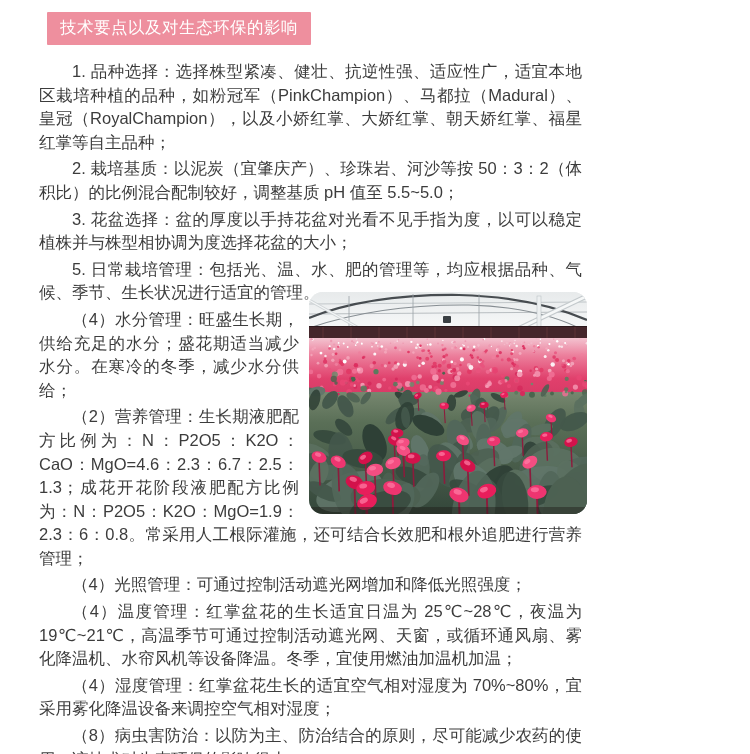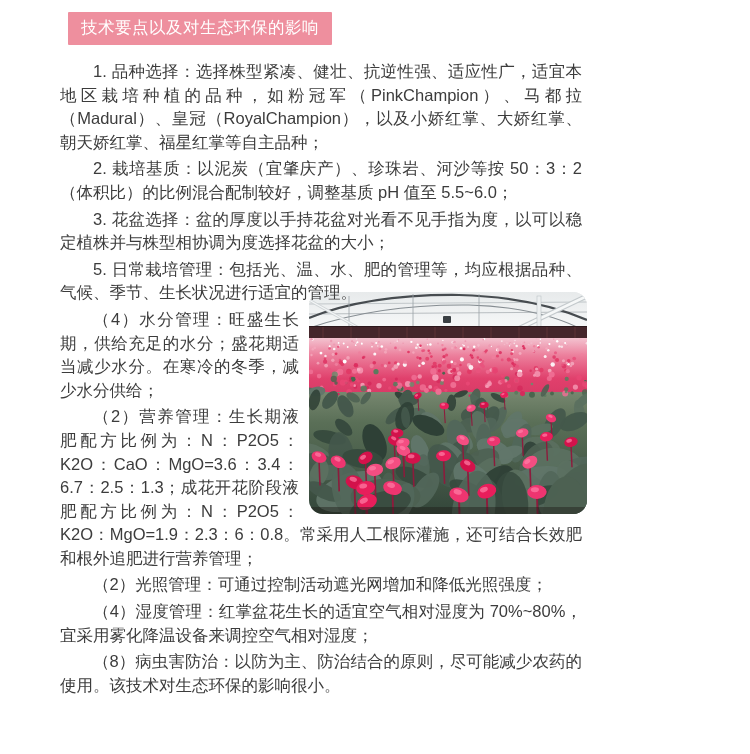--- a/index.html
+++ b/index.html
@@ -1,21 +1,21 @@
 <!DOCTYPE html>
 <html><head>
 <meta charset="utf-8">
 <style>
   html,body{margin:0;padding:0;background:#ffffff;}
   body{
     width:750px;height:754px;overflow:hidden;
     font-family:"Liberation Sans","DejaVu Sans",sans-serif;
     -webkit-font-smoothing:antialiased;
   }
-  .page{padding:12px 50px 8px 60px;box-sizing:border-box;width:632px;height:754px;}
+  .page{padding:12px 50px 8px 39px;box-sizing:border-box;width:632px;height:754px;}
   .banner{
     display:inline-block;
     margin-left:8px;
     padding:5px 13px 6px 13px;
     font-size:16.5px;
     letter-spacing:.5px;
     border-radius:1px;
   }
   .content{
     margin-top:15px;
@@ -39,21 +39,21 @@
 <body>
 
 <div class="page">
 
   <div class="banner" style="background: rgb(238, 143, 158); color: rgb(255, 255, 255);">
     <span>技术要点以及对生态环保的影响</span>
   </div>
 
   <div class="content">
     <p>1. 品种选择：选择株型紧凑、健壮、抗逆性强、适应性广，适宜本地区栽培种植的品种，如粉冠军（PinkChampion）、马都拉（Madural）、皇冠（RoyalChampion），以及小娇红掌、大娇红掌、朝天娇红掌、福星红掌等自主品种；</p>
-    <p>2. 栽培基质：以泥炭（宜肇庆产）、珍珠岩、河沙等按 50：3：2（体积比）的比例混合配制较好，调整基质 pH 值至 5.5~6.0；</p>
+    <p>2. 栽培基质：以泥炭（宜肇庆产）、珍珠岩、河沙等按 50：3：2（体积比）的比例混合配制较好，调整基质 pH 值至 5.5~5.0；</p>
     <p>3. 花盆选择：盆的厚度以手持花盆对光看不见手指为度，以可以稳定植株并与株型相协调为度选择花盆的大小；</p>
     <p>5. 日常栽培管理：包括光、温、水、肥的管理等，均应根据品种、气候、季节、生长状况进行适宜的管理。</p>
 
     <div class="photo">
       <svg id="photo-art" viewBox="0 0 278 222" xmlns="http://www.w3.org/2000/svg">
         <defs>
           <linearGradient id="skyGrad" x1="0" y1="0" x2="0" y2="1">
             <stop offset="0" stop-color="#e7eaeb"></stop>
               <stop offset="1" stop-color="#fbfcfc"></stop>
           </linearGradient>
@@ -660,19 +660,20 @@
             <ellipse cx="147.8" cy="200.5" rx="4.2" ry="2.6" transform="rotate(18 150.0 203.0)" fill="#ff7fa6" opacity="0.7"></ellipse>
             <line x1="58.0" y1="214.1" x2="59.0" y2="248.4" stroke="#8d1b3c" stroke-width="1.99"></line>
             <ellipse cx="58.0" cy="210.0" rx="10.3" ry="7.4" transform="rotate(-26 58.0 210.0)" fill="#e81e5b"></ellipse>
             <ellipse cx="55.7" cy="207.4" rx="4.3" ry="2.7" transform="rotate(-26 58.0 210.0)" fill="#ff7fa6" opacity="0.7"></ellipse>
           </g>
         <rect x="0" y="215" width="278" height="7" fill="#1f1c18" opacity="0.45"></rect>
       </svg>
     </div>
 
     <p>（4）水分管理：旺盛生长期，供给充足的水分；盛花期适当减少水分。在寒冷的冬季，减少水分供给；</p>
-    <p>（2）营养管理：生长期液肥配方比例为：N：P2O5：K2O：CaO：MgO=3.6：3.4：6.7：2.5：1.3；成花开花阶段液肥配方比例为：N：P2O5：K2O：MgO=1.9：2.3：6：0.8。常采用人工根际灌施，还可结合长效肥和根外追肥进行营养管理；</p>
-    <p>（2）光照管理：可通过控制活动遮光网增加和降低光照强度；</p>
+    <p>（2）营养管理：生长期液肥配方比例为：N：P2O5：K2O：CaO：MgO=4.6：2.3：6.7：2.5：1.3；成花开花阶段液肥配方比例为：N：P2O5：K2O：MgO=1.9：2.3：6：0.8。常采用人工根际灌施，还可结合长效肥和根外追肥进行营养管理；</p>
+    <p>（4）光照管理：可通过控制活动遮光网增加和降低光照强度；</p>
+    <p>（4）温度管理：红掌盆花的生长适宜日温为 25℃~28℃，夜温为 19℃~21℃，高温季节可通过控制活动遮光网、天窗，或循环通风扇、雾化降温机、水帘风机等设备降温。冬季，宜使用燃油加温机加温；</p>
     <p>（4）湿度管理：红掌盆花生长的适宜空气相对湿度为 70%~80%，宜采用雾化降温设备来调控空气相对湿度；</p>
     <p>（8）病虫害防治：以防为主、防治结合的原则，尽可能减少农药的使用。该技术对生态环保的影响很小。</p>
   </div>
 
 </div>
 
 </body></html>

